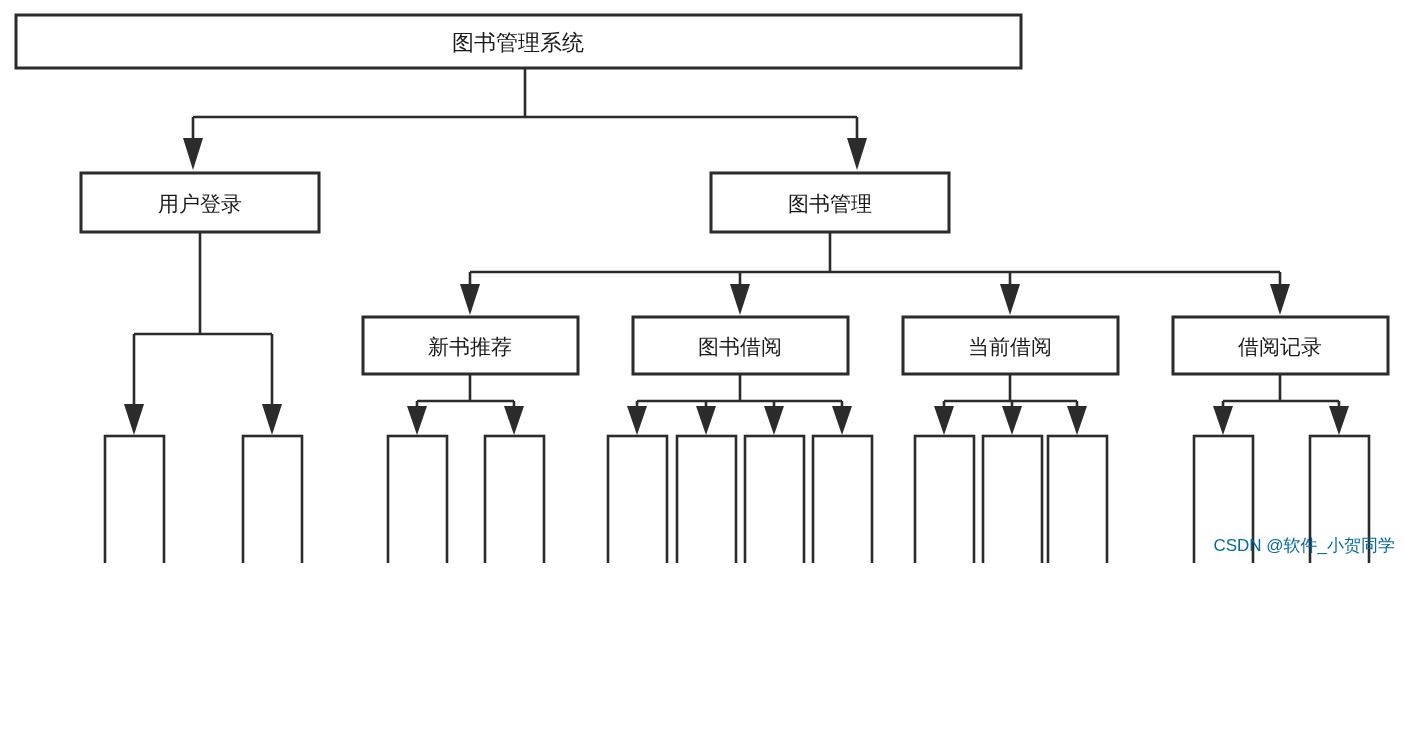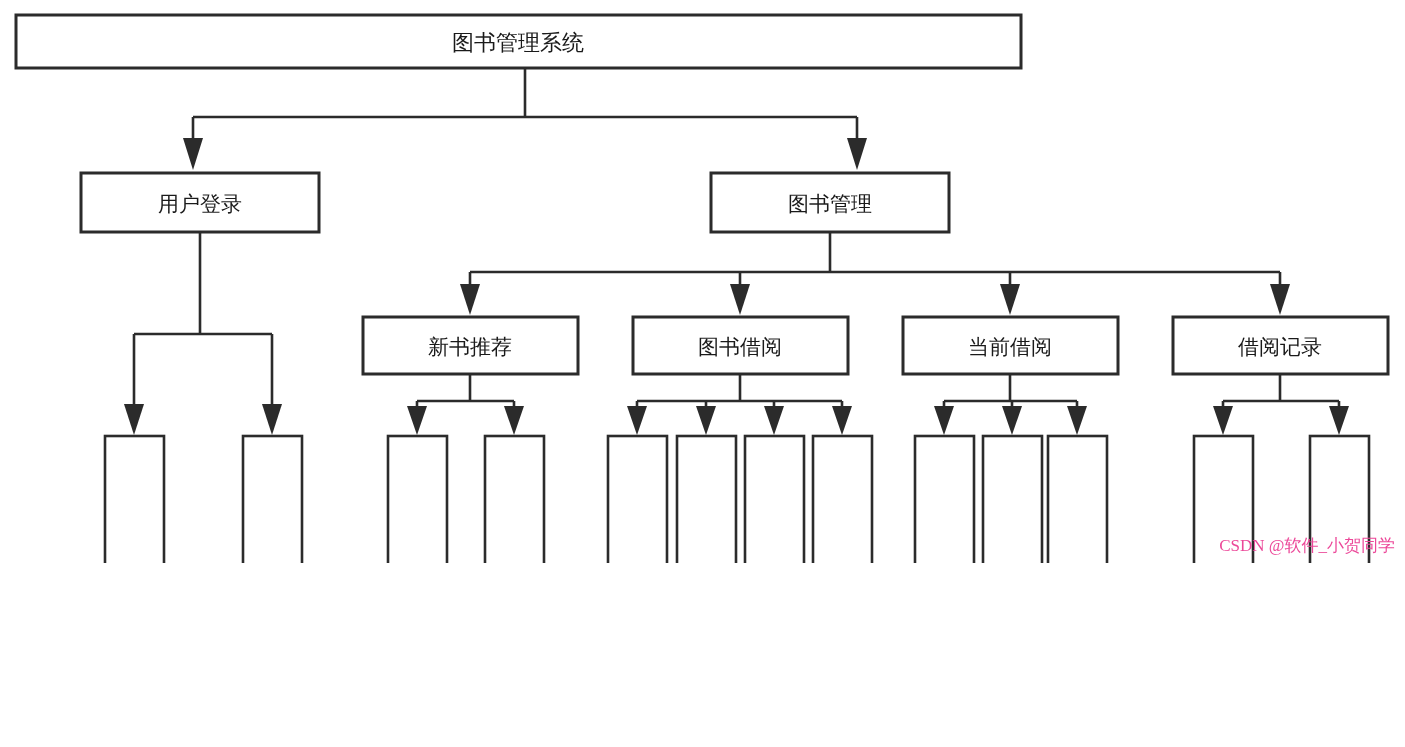--- a/index.html
+++ b/index.html
@@ -71,23 +71,23 @@
     display: flex;
     align-items: flex-start;
     justify-content: center;
     white-space: pre;
     pointer-events: none;
   }
   .watermark {
     position: absolute;
     right: 10px;
     bottom: 6px;
-    font-family: Liberation Serif, serif;
+    font-family: Liberation Sans, sans-serif;
     font-size: 17px;
-    color: #ec4899;
+    color: #0369a1;
     white-space: nowrap;
   }
 </style>
 </head>
 <body>
 
 <div id="canvas">
 
   <svg id="diagram" viewBox="0 0 1405 747">
 

